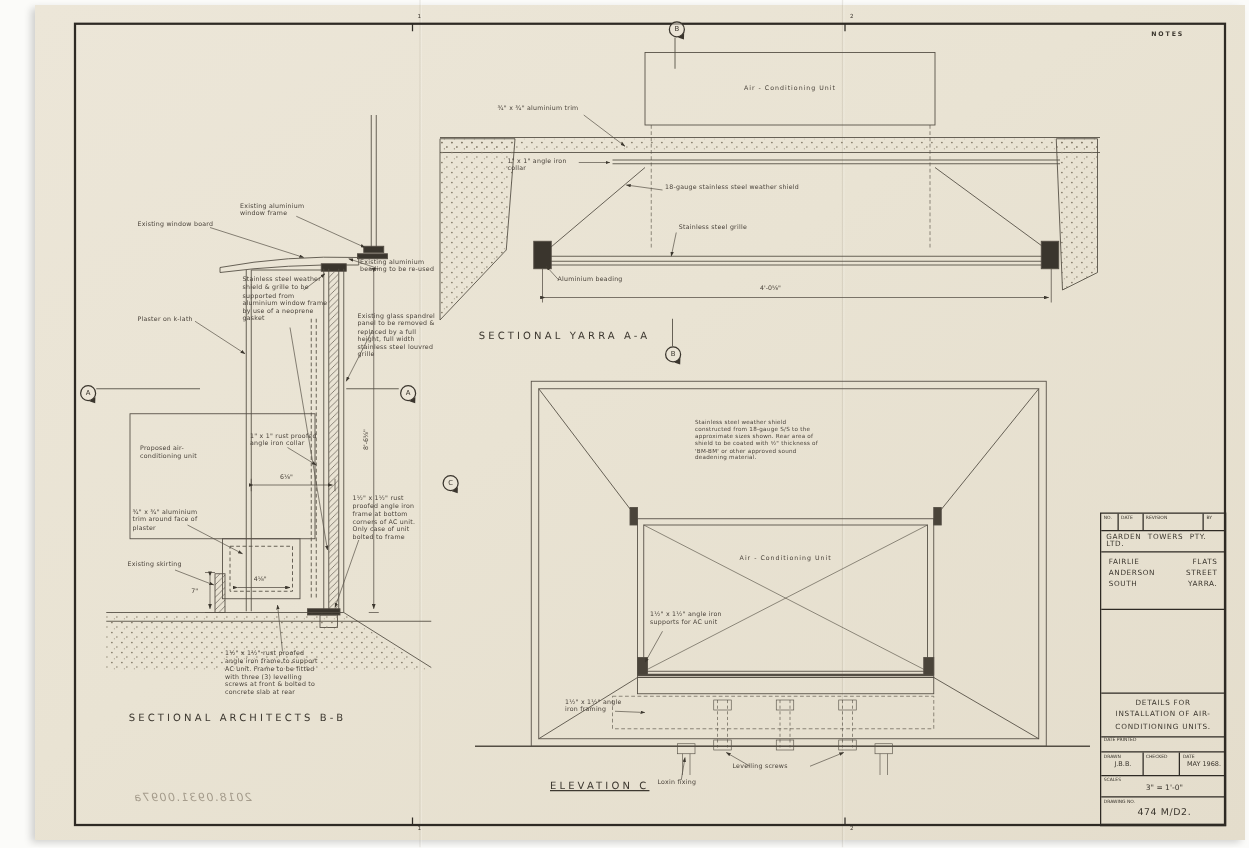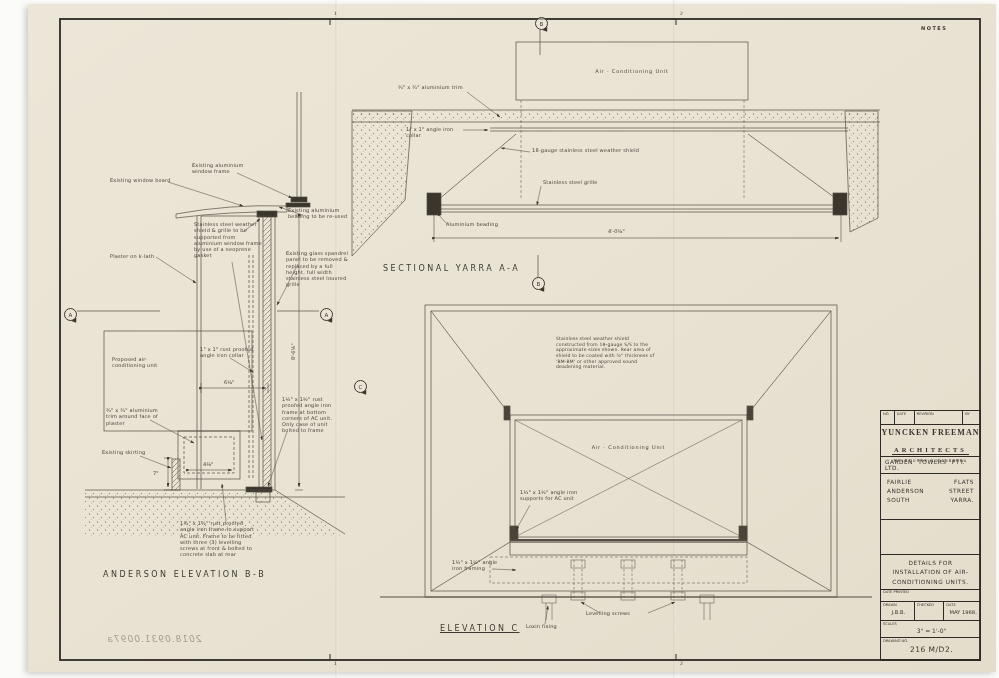--- a/index.html
+++ b/index.html
@@ -205,21 +205,21 @@
   <div class="lbl" style="left:112px;top:356px;width:56px;">Proposed air-conditioning unit</div>
   <div class="lbl" style="left:200px;top:346px;width:56px;">1" x 1" rust proofed angle iron collar</div>
   <div class="lbl" style="left:106px;top:407px;width:58px;">¾" x ¾" aluminium trim around face of plaster</div>
   <div class="lbl" style="left:102px;top:449px;width:50px;">Existing skirting</div>
   <div class="lbl" style="left:282px;top:396px;width:62px;">1½" x 1½" rust proofed angle iron frame at bottom corners of AC unit. Only case of unit bolted to frame</div>
   <div class="lbl" style="left:180px;top:520px;width:80px;">1½" x 1½" rust proofed angle iron frame to support AC unit. Frame to be fitted with three (3) levelling screws at front &amp; bolted to concrete slab at rear</div>
   <div class="dim" style="left:224px;top:379px;">6⅛"</div>
   <div class="dim vdim" style="left:290px;top:360px;">8'-6⅝"</div>
   <div class="dim" style="left:203px;top:461px;">4⅛"</div>
   <div class="dim" style="left:153px;top:470px;">7"</div>
-  <div class="dtitle" style="left:103px;top:570px;">ANDERSON ELEVATION B-B</div>
+  <div class="dtitle" style="left:103px;top:570px;">SECTIONAL ARCHITECTS B-B</div>
 
   <div class="lbl" style="left:516px;top:68px;width:232px;text-align:center;letter-spacing:.8px;">Air - Conditioning Unit</div>
   <div class="lbl" style="left:398px;top:84px;width:66px;">¾" x ¾" aluminium trim</div>
   <div class="lbl" style="left:406px;top:126px;width:56px;">1" x 1" angle iron collar</div>
   <div class="lbl" style="left:532px;top:147px;width:130px;white-space:nowrap;">18-gauge stainless steel weather shield</div>
   <div class="lbl" style="left:543px;top:179px;width:80px;white-space:nowrap;">Stainless steel grille</div>
   <div class="lbl" style="left:446px;top:221px;width:70px;white-space:nowrap;">Aluminium beading</div>
   <div class="dim" style="left:608px;top:228px;">4'-0⅝"</div>
   <div class="dtitle" style="left:383px;top:264px;">SECTIONAL YARRA A-A</div>
 
@@ -231,25 +231,20 @@
   <div class="lbl" style="left:526px;top:623px;width:44px;white-space:nowrap;">Loxin fixing</div>
   <div class="dtitle" style="left:440px;top:624px;text-decoration:underline;">ELEVATION C</div>
 
   <div id="tb">
     <div class="row revrow">
       <div style="width:14%;">NO.</div>
       <div style="width:20%;">DATE</div>
       <div style="width:49%;">REVISION</div>
       <div style="width:17%;">BY</div>
     </div>
-    <div class="row firm">
-      <div class="f1">YUNCKEN FREEMAN</div>
-      <div class="f2">ARCHITECTS</div>
-      <div class="f3">MELBOURNE &amp; CANBERRA</div>
-    </div>
     <div class="row client">GARDEN TOWERS PTY. LTD.</div>
     <div class="row project">
       <div>
           <span>FAIRLIE</span>
           <span>FLATS</span>
         </div>
       <div>
           <span>ANDERSON</span>
           <span>STREET</span>
         </div>
@@ -273,16 +268,16 @@
           <span class="cap">DATE</span>
           <span class="val">MAY 1968.</span>
         </div>
     </div>
     <div class="row scales">
       <span class="cap">SCALES</span>
       <div class="sval">3" = 1'-0"</div>
     </div>
     <div class="row dwgno">
       <span class="cap">DRAWING NO.</span>
-      <div class="nval">216 M/D2.</div>
+      <div class="nval">474 M/D2.</div>
     </div>
   </div>
 </div>
 
 </body></html>

